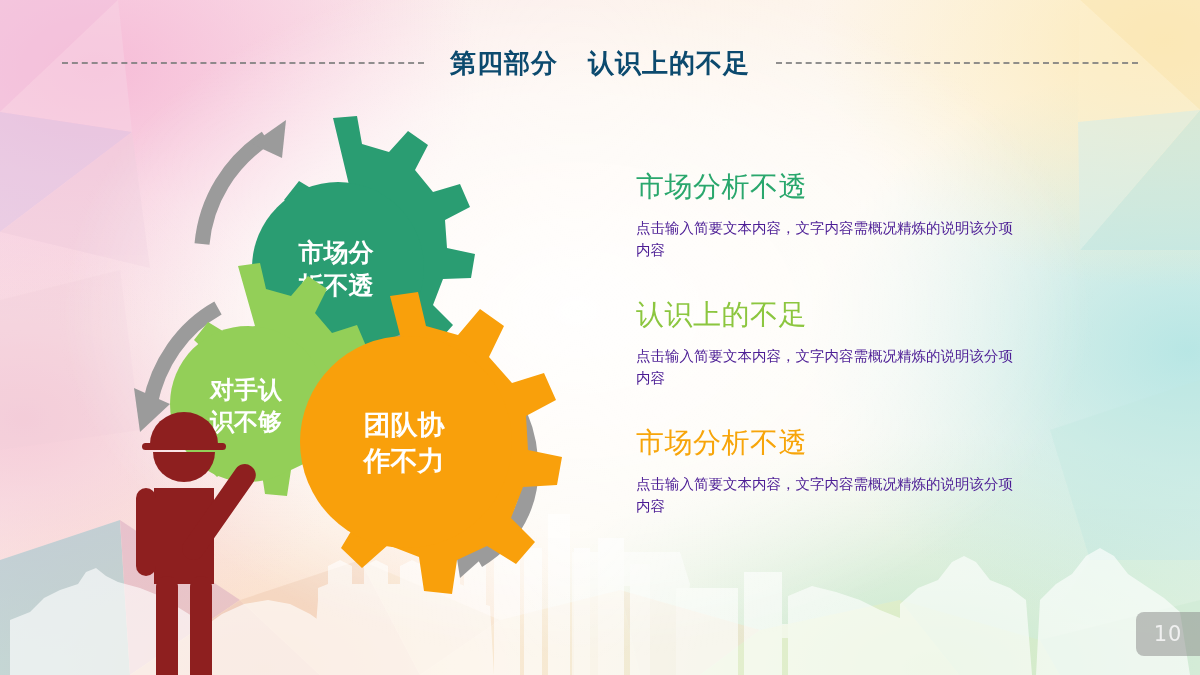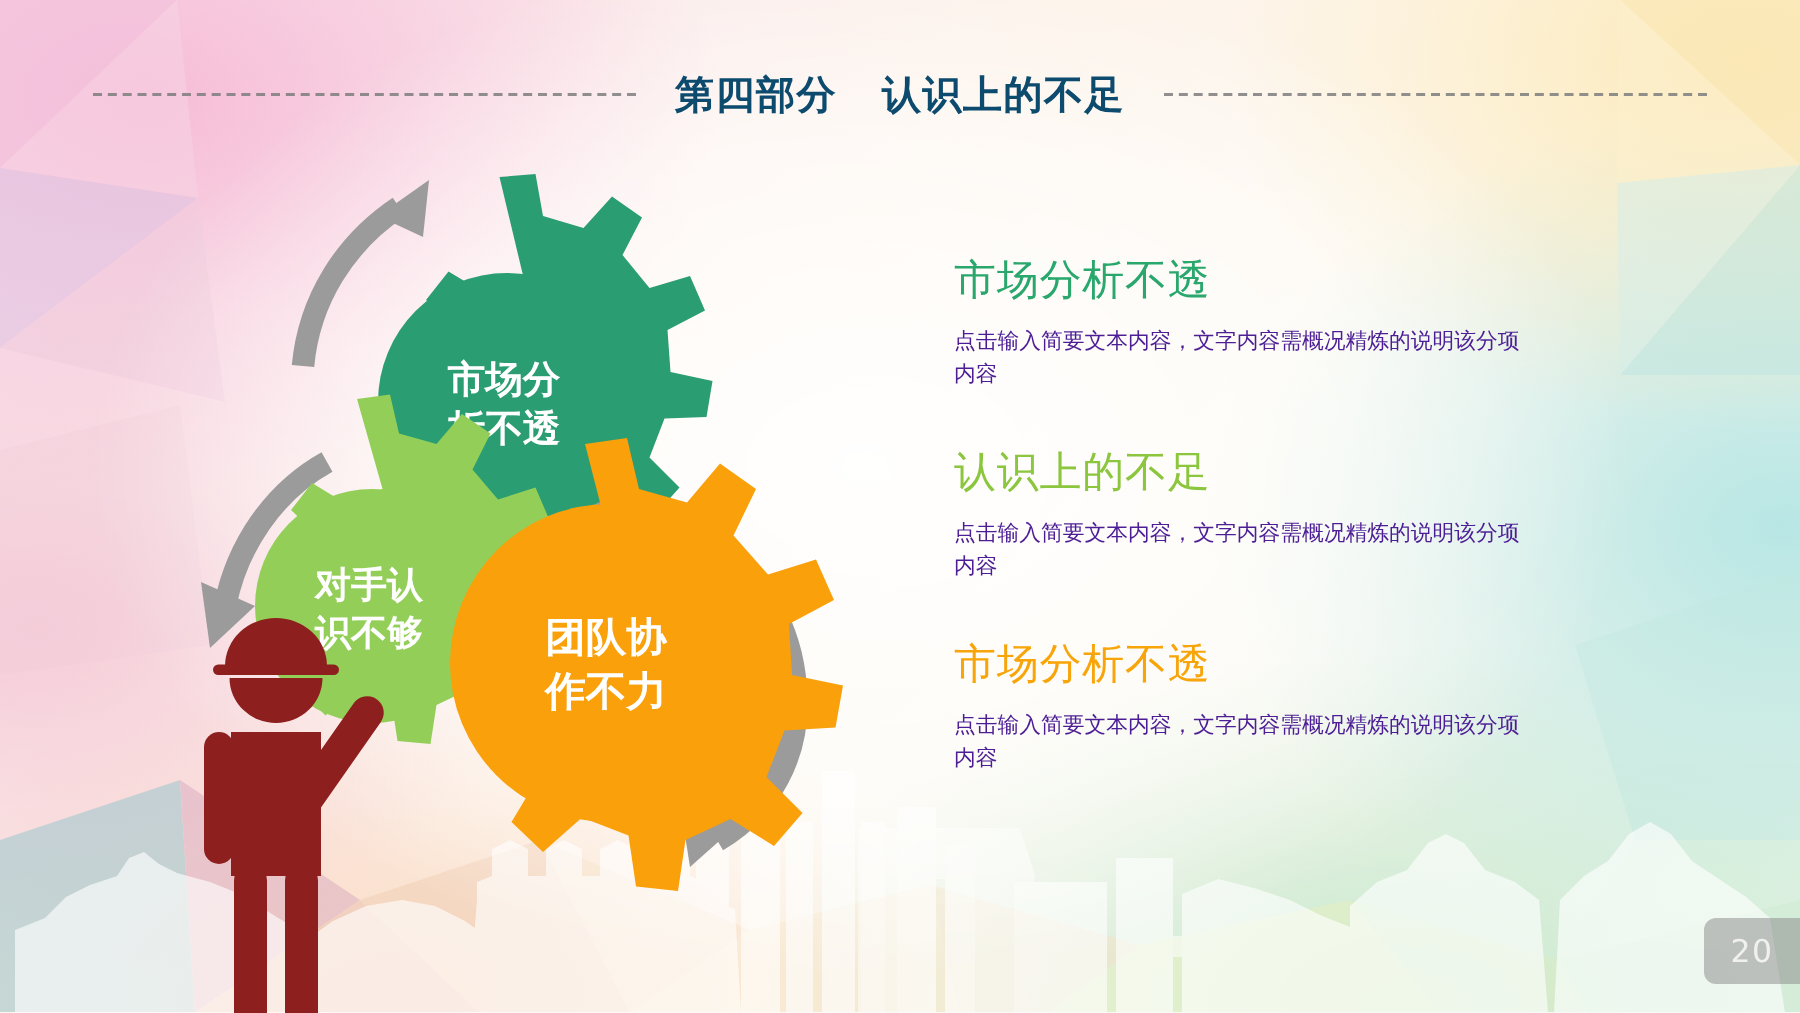--- a/index.html
+++ b/index.html
@@ -283,15 +283,15 @@
       <p class="item-body">点击输入简要文本内容，文字内容需概况精炼的说明该分项内容</p>
     </div>
 
     <div class="item">
       <h3 class="item-heading" style="color:#f7a50a">市场分析不透</h3>
       <p class="item-body">点击输入简要文本内容，文字内容需概况精炼的说明该分项内容</p>
     </div>
 
   </div>
 
-  <div class="page-badge">20</div>
+  <div class="page-badge">10</div>
 
 </div>
 
 </body></html>

